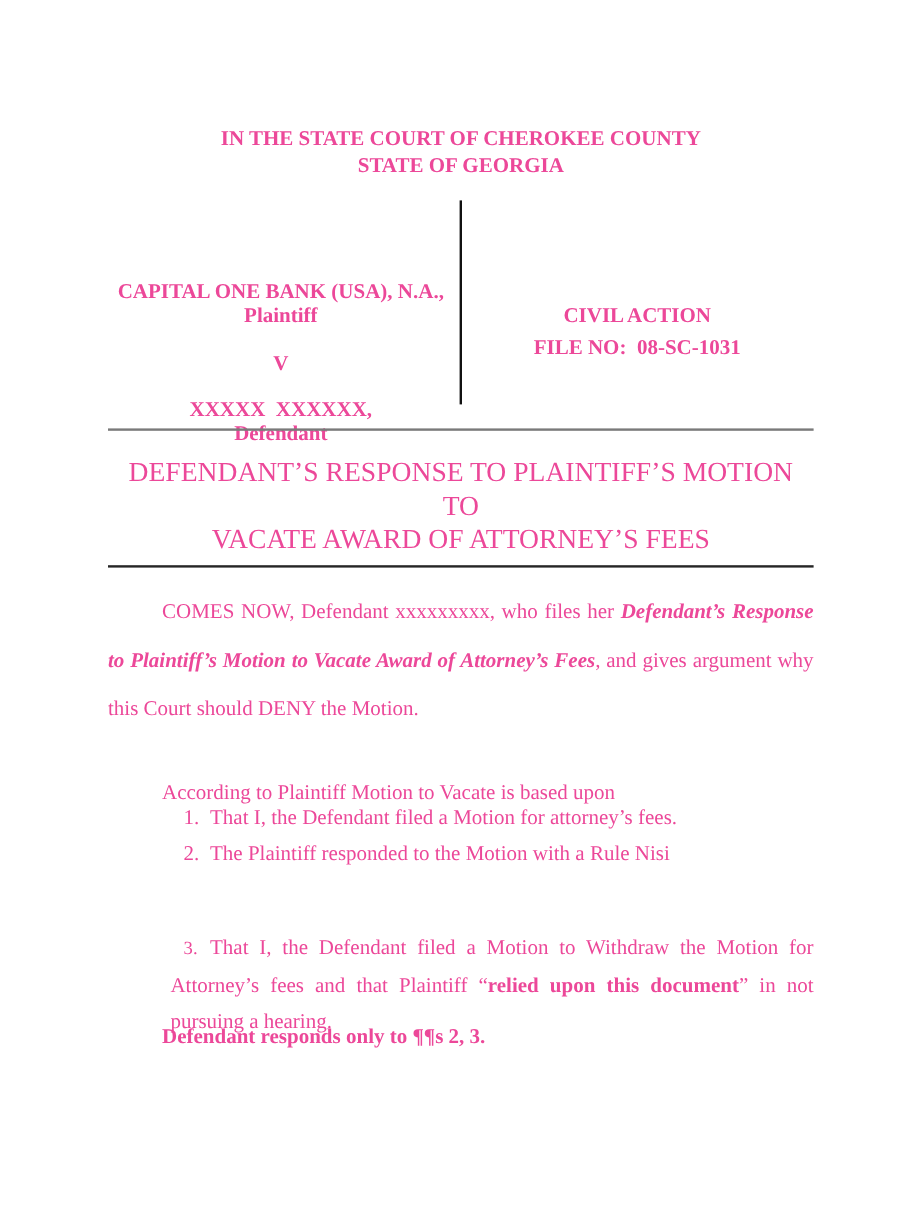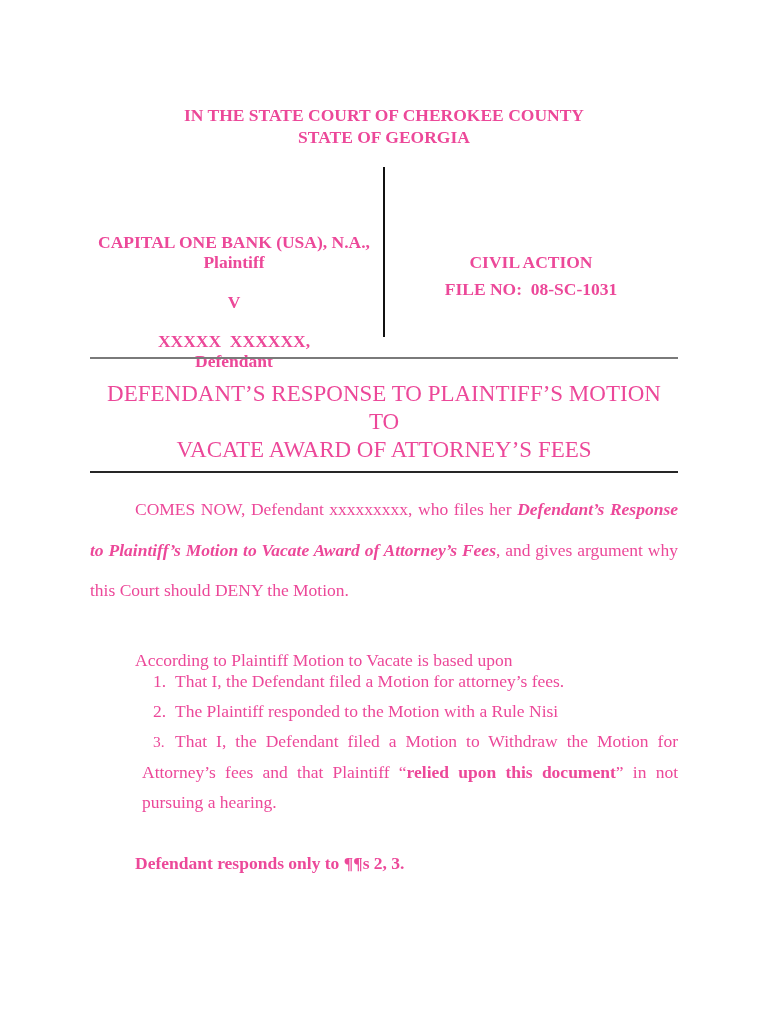--- a/index.html
+++ b/index.html
@@ -87,21 +87,21 @@
 
   .numbered-list {
     position: absolute;
     top: 666px; left: 142px; width: 536px; font-family: Liberation Serif, serif;
   }
   .list-item {
     margin: 0;
     line-height: 30px;
     text-indent: 11px;
   }
-  .list-item.justified { text-align: justify; }
+  .list-item.justified { text-align: justify; margin-top: 48px; }
   .list-item .num {
     display: inline-block;
     width: 22px;
     text-indent: 0;
   }
   .list-item .num.small { font-size: 15.5px; }
   .list-item b { font-weight: 700; }
 
   .responds {
     position: absolute;

